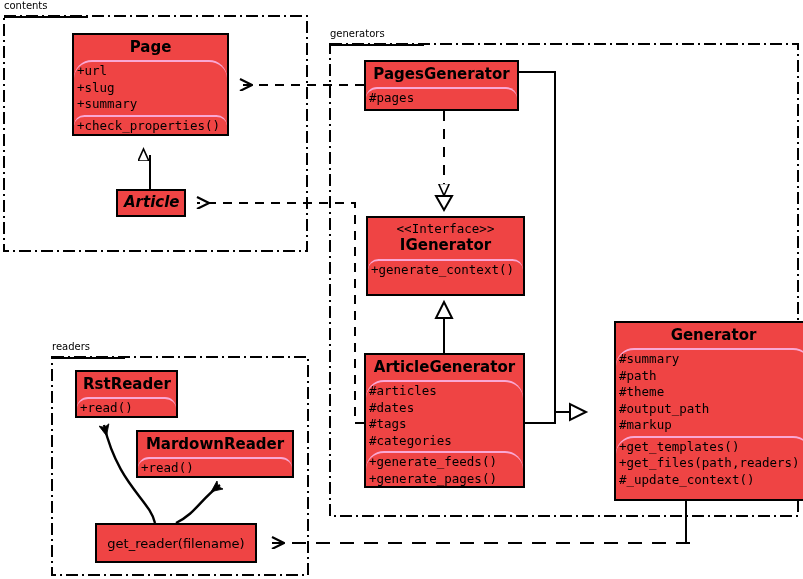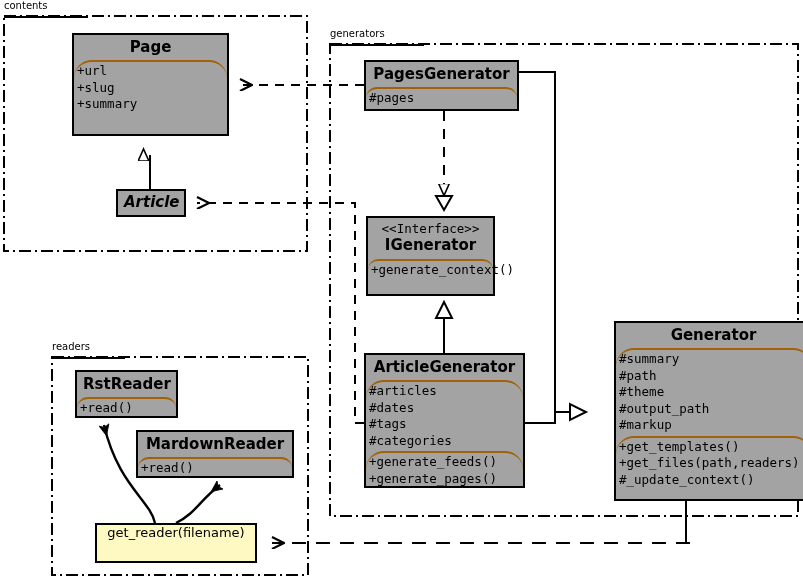--- a/index.html
+++ b/index.html
@@ -24,59 +24,59 @@
     position: absolute;
     font-family: "DejaVu Sans", sans-serif;
     font-size: 10px;
     color: #000;
     white-space: nowrap;
     line-height: 1;
   }
   .umlbox {
     position: absolute;
     border: 2px solid #000;
-    background: #a3a3a3;
+    background: #ef4444;
     box-sizing: border-box;
   }
   .umlbox .title {
     font-family: "DejaVu Sans", sans-serif;
     font-weight: bold;
     font-size: 15px;
     text-align: center;
     padding: 4px 6px 4px 6px;
     line-height: 1.15;
     color: #000;
   }
   .umlbox .stereotype {
     font-family: "DejaVu Sans Mono", monospace;
     font-weight: normal;
     font-size: 12.5px;
     text-align: center;
     line-height: 1.15;
     color: #000;
   }
   .umlbox .compartment {
-    border-top: 2px solid #a16207;
+    border-top: 2px solid #f9a8d4;
     padding: 1px 3px 2px 3px;
     border-radius: 18px;
   }
   .umlbox .compartment .row {
     font-family: "DejaVu Sans Mono", monospace;
     font-size: 12.5px;
     line-height: 1.32;
     white-space: nowrap;
     color: #000;
   }
   .plainbox {
     position: absolute;
     border: 2px solid #000;
-    background: #fef9c3;
+    background: #ef4444;
     box-sizing: border-box;
     display: flex;
-    align-items: flex-start;
+    align-items: center;
     justify-content: center;
   }
   .plainbox .label {
     font-family: "DejaVu Sans", sans-serif;
     font-size: 13px;
     color: #000;
     white-space: nowrap;
   }
 </style>
 </head>
@@ -161,34 +161,37 @@
 <div class="pkg-label" style="left:330px; top:29px;">generators</div>
 <div class="pkg-label" style="left:52px; top:342px;">readers</div>
 
 <div class="umlbox" style="left:72px; top:33px; width:157px; height:103px;">
   <div class="title">Page</div>
   <div class="compartment">
     <div class="row">+url</div>
     <div class="row">+slug</div>
     <div class="row">+summary</div>
   </div>
+  <div class="compartment">
+    <div class="row">+check_properties()</div>
+  </div>
 </div>
 
 <div class="umlbox" style="left:116px; top:189px; width:70px; height:28px;font-style:italic;">
   <div class="title" style="padding:3px 6px;">Article</div>
 </div>
 
 <div class="umlbox" style="left:364px; top:60px; width:155px; height:51px;">
   <div class="title">PagesGenerator</div>
   <div class="compartment">
     <div class="row">#pages</div>
   </div>
 </div>
 
-<div class="umlbox" style="left:366px; top:216px; width:129px; height:80px;">
+<div class="umlbox" style="left:366px; top:216px; width:159px; height:80px;">
   <div style="padding:4px 6px 4px 6px;">
     <div class="stereotype">&lt;&lt;Interface&gt;&gt;</div>
     <div class="title" style="padding:1px 0 0 0;">IGenerator</div>
   </div>
   <div class="compartment">
     <div class="row">+generate_context()</div>
   </div>
 </div>
 
 <div class="umlbox" style="left:364px; top:353px; width:161px; height:135px;">

